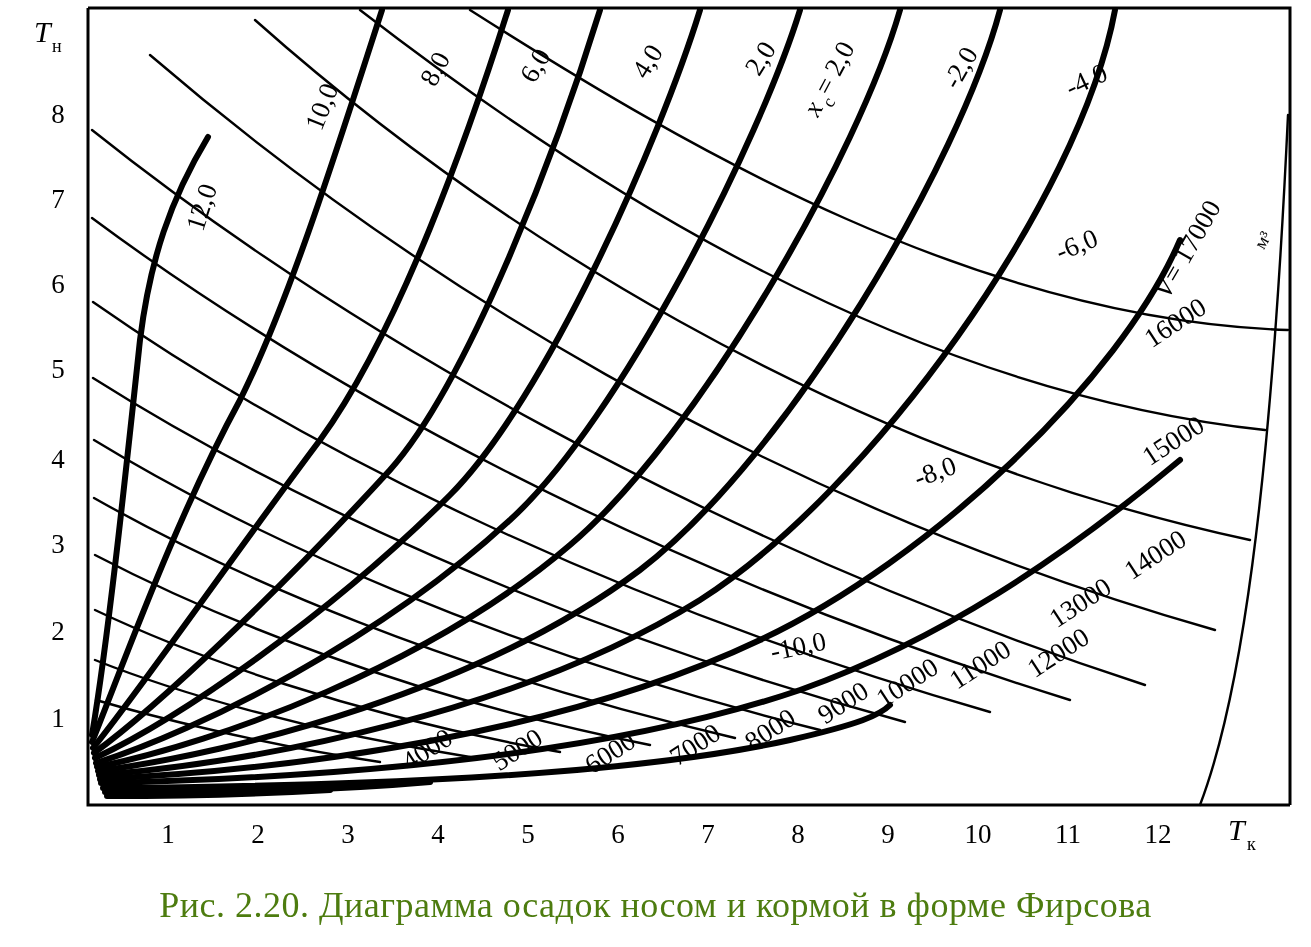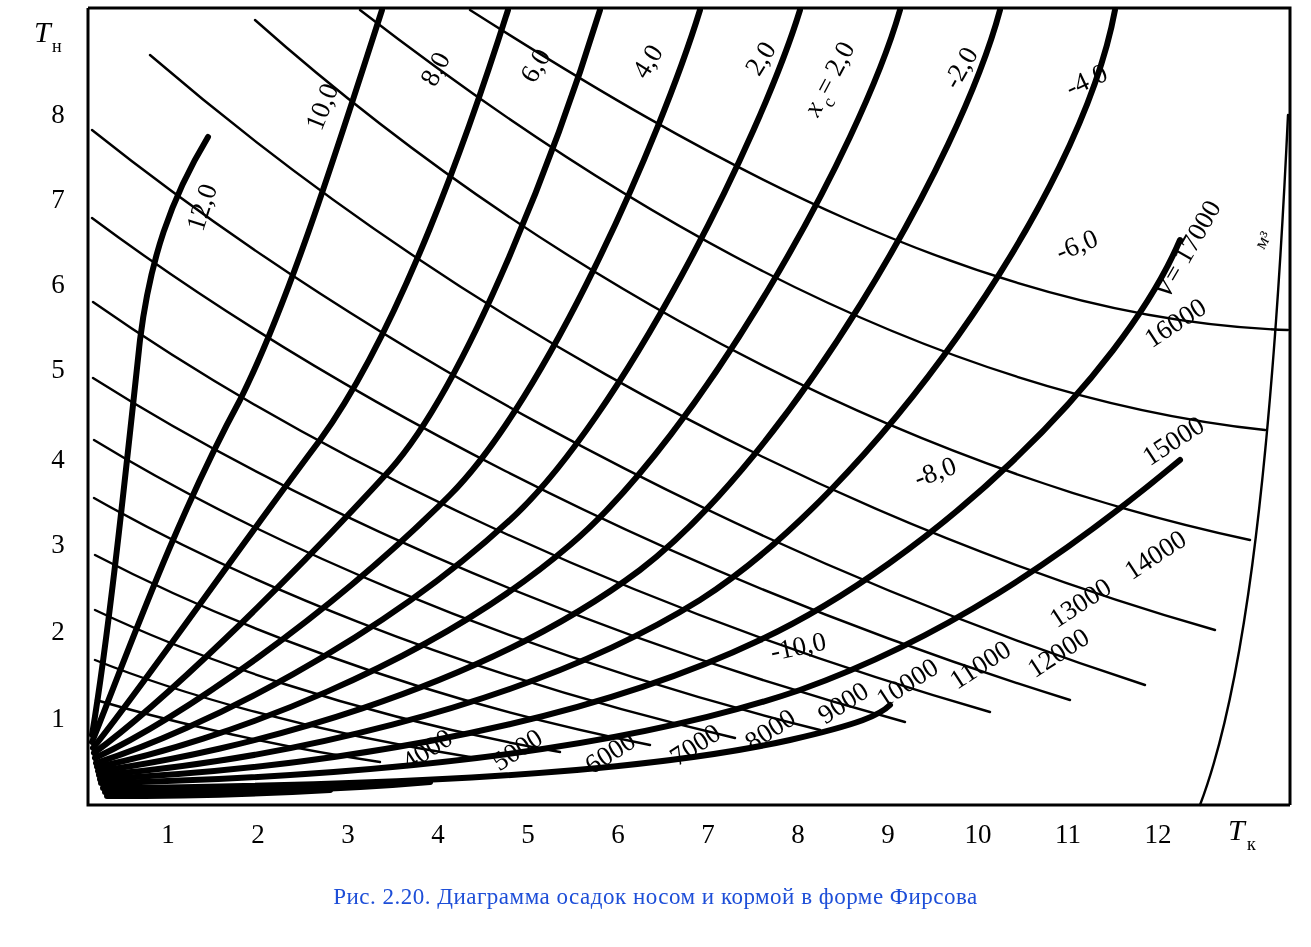--- a/index.html
+++ b/index.html
@@ -63,23 +63,23 @@
     font-size: 27px;
     fill: #000000;
   }
   .caption {
     position: absolute;
     left: 0;
     top: 884px;
     width: 1311px;
     text-align: center;
     font-family: "Liberation Serif", serif;
-    font-size: 23px;
+    font-size: 36px;
     letter-spacing: 0.5px;
-    color: #1d4ed8;
+    color: #4d7c0f;
   }
 </style>
 </head>
 <body>
 
 <div id="page">
 
   <div id="plot-wrap">
     <svg class="chart" width="1311" height="880" viewBox="0 0 1311 880">
 

